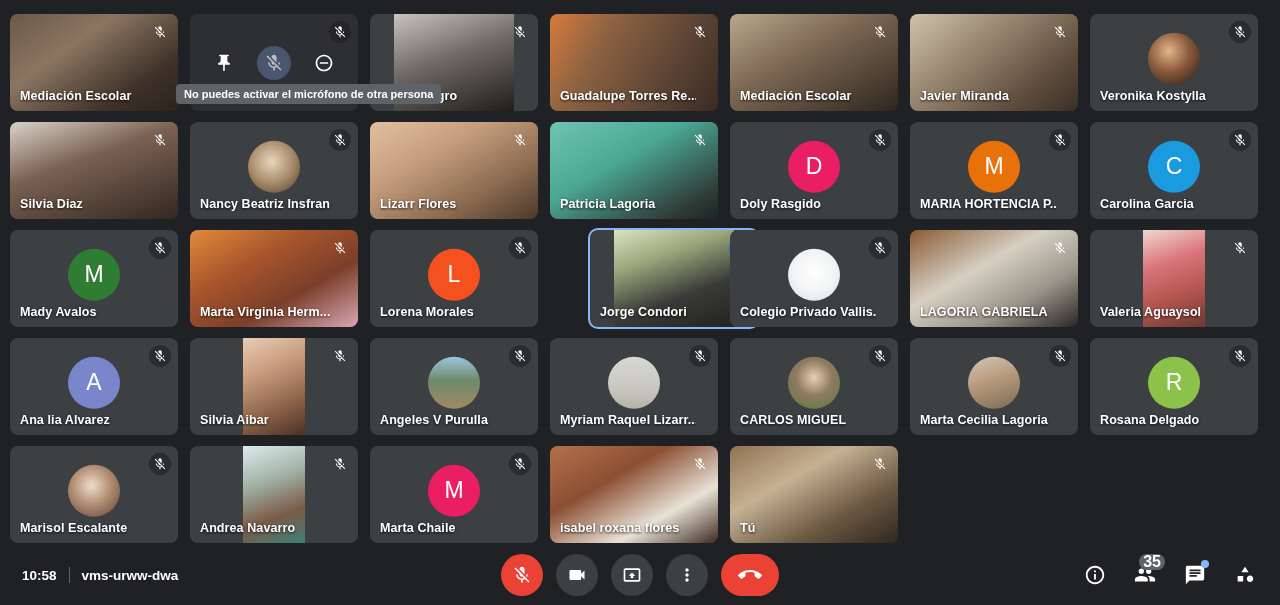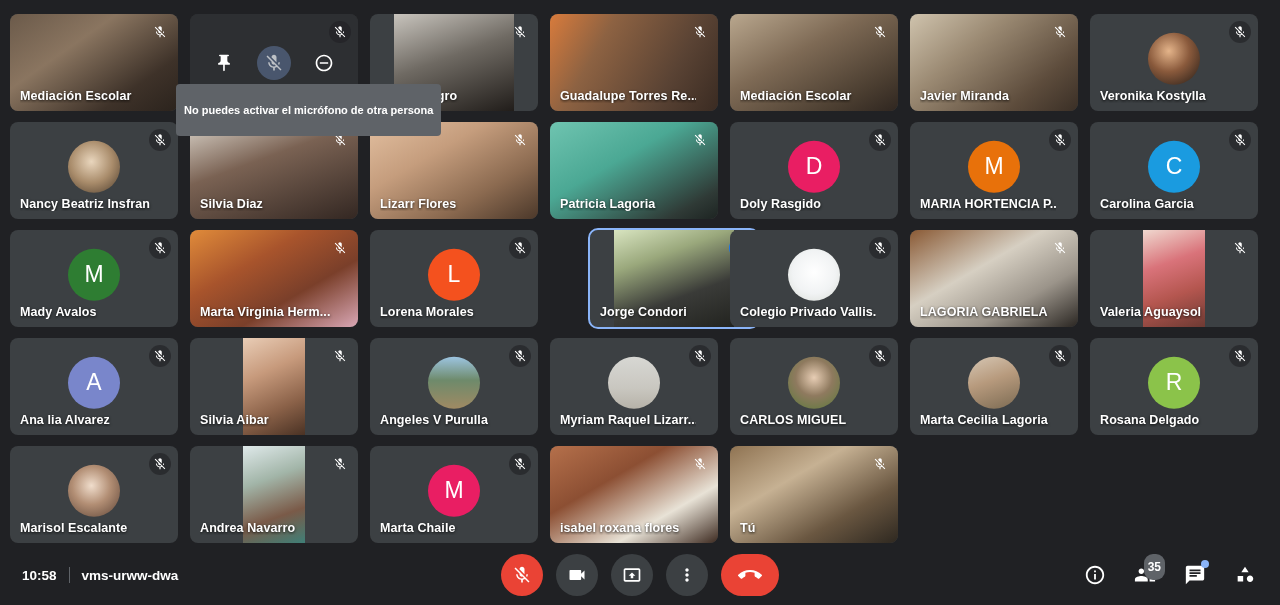--- a/index.html
+++ b/index.html
@@ -129,21 +129,21 @@
   .hover-btn.focused { background: rgba(138,180,248,.30); }
   .hover-btn.disabled svg { fill: #bdc1c6; }
 
   .tooltip {
     position: absolute;
     left: 176px; top: 84px;
     background: #5f6368;
     color: #fff;
     font-size: 11px;
     font-weight: 700;
-    padding: 20px 8px;
+    padding: 4px 8px;
     border-radius: 4px;
     white-space: nowrap;
     z-index: 30;
   }
 
   
   .bottombar {
     position: absolute;
     left: 0; bottom: 0;
     width: 1280px; height: 60px;
@@ -195,25 +195,25 @@
     width: 38px; height: 38px;
     border-radius: 50%;
     display: flex; align-items: center; justify-content: center;
     cursor: pointer;
     border: none; background: transparent;
   }
   .rbtn svg { width: 22px; height: 22px; fill: #fff; }
   .badge-count {
     position: absolute;
     top: -2px; right: -1px;
-    min-width: 18px; height: 26px;
+    min-width: 18px; height: 16px;
     border-radius: 9px;
     background: #5f6368;
     color: #fff;
-    font-size: 12px;
+    font-size: 16px;
     font-weight: 700;
     display: flex; align-items: center; justify-content: center;
     padding: 0 4px;
   }
   .badge-dot {
     position: absolute;
     top: 4px; right: 5px;
     width: 8px; height: 8px;
     border-radius: 50%;
     background: #8ab4f8;
@@ -298,32 +298,32 @@
       <div class="tile">
         <div class="avatar photo" style="background: radial-gradient(circle at 40% 35%, rgb(228, 180, 138) 0%, rgb(138, 90, 60) 45%, rgb(32, 26, 22) 100%);"></div>
         <div class="tile-name">Veronika Kostylla</div>
         <div class="mic-badge">
           <svg viewBox="0 0 24 24">
             <path d="M19 11h-1.7c0 .74-.16 1.43-.43 2.05l1.23 1.23c.56-.98.9-2.09.9-3.28zm-4.02.17c0-.06.02-.11.02-.17V5c0-1.66-1.34-3-3-3S9 3.34 9 5v.18l5.98 5.99zM4.27 3L3 4.27l6.01 6.01V11c0 1.66 1.33 3 2.99 3 .22 0 .44-.03.65-.08l1.66 1.66c-.71.33-1.5.52-2.31.52-2.76 0-5.3-2.1-5.3-5.1H5c0 3.41 2.72 6.23 6 6.72V21h2v-3.28c.91-.13 1.77-.45 2.54-.9L19.73 21 21 19.73 4.27 3z"></path>
           </svg>
         </div>
       </div>
       <div class="tile">
+        <div class="video" style="background: linear-gradient(160deg, rgb(217, 210, 200) 0%, rgb(122, 98, 83) 40%, rgb(51, 39, 34) 100%);"></div>
+        <div class="tile-name">Silvia Diaz</div>
+        <div class="mic-badge plain">
+          <svg viewBox="0 0 24 24">
+            <path d="M19 11h-1.7c0 .74-.16 1.43-.43 2.05l1.23 1.23c.56-.98.9-2.09.9-3.28zm-4.02.17c0-.06.02-.11.02-.17V5c0-1.66-1.34-3-3-3S9 3.34 9 5v.18l5.98 5.99zM4.27 3L3 4.27l6.01 6.01V11c0 1.66 1.33 3 2.99 3 .22 0 .44-.03.65-.08l1.66 1.66c-.71.33-1.5.52-2.31.52-2.76 0-5.3-2.1-5.3-5.1H5c0 3.41 2.72 6.23 6 6.72V21h2v-3.28c.91-.13 1.77-.45 2.54-.9L19.73 21 21 19.73 4.27 3z"></path>
+          </svg>
+        </div>
+      </div>
+      <div class="tile">
         <div class="avatar photo" style="background: radial-gradient(circle at 45% 40%, rgb(233, 214, 189) 0%, rgb(169, 140, 107) 50%, rgb(74, 58, 43) 100%);"></div>
         <div class="tile-name">Nancy Beatriz Insfran</div>
         <div class="mic-badge">
-          <svg viewBox="0 0 24 24">
-            <path d="M19 11h-1.7c0 .74-.16 1.43-.43 2.05l1.23 1.23c.56-.98.9-2.09.9-3.28zm-4.02.17c0-.06.02-.11.02-.17V5c0-1.66-1.34-3-3-3S9 3.34 9 5v.18l5.98 5.99zM4.27 3L3 4.27l6.01 6.01V11c0 1.66 1.33 3 2.99 3 .22 0 .44-.03.65-.08l1.66 1.66c-.71.33-1.5.52-2.31.52-2.76 0-5.3-2.1-5.3-5.1H5c0 3.41 2.72 6.23 6 6.72V21h2v-3.28c.91-.13 1.77-.45 2.54-.9L19.73 21 21 19.73 4.27 3z"></path>
-          </svg>
-        </div>
-      </div>
-      <div class="tile">
-        <div class="video" style="background: linear-gradient(160deg, rgb(217, 210, 200) 0%, rgb(122, 98, 83) 40%, rgb(51, 39, 34) 100%);"></div>
-        <div class="tile-name">Silvia Diaz</div>
-        <div class="mic-badge plain">
           <svg viewBox="0 0 24 24">
             <path d="M19 11h-1.7c0 .74-.16 1.43-.43 2.05l1.23 1.23c.56-.98.9-2.09.9-3.28zm-4.02.17c0-.06.02-.11.02-.17V5c0-1.66-1.34-3-3-3S9 3.34 9 5v.18l5.98 5.99zM4.27 3L3 4.27l6.01 6.01V11c0 1.66 1.33 3 2.99 3 .22 0 .44-.03.65-.08l1.66 1.66c-.71.33-1.5.52-2.31.52-2.76 0-5.3-2.1-5.3-5.1H5c0 3.41 2.72 6.23 6 6.72V21h2v-3.28c.91-.13 1.77-.45 2.54-.9L19.73 21 21 19.73 4.27 3z"></path>
           </svg>
         </div>
       </div>
       <div class="tile">
         <div class="video" style="background: linear-gradient(150deg, rgb(226, 191, 160) 0%, rgb(197, 157, 125) 35%, rgb(139, 106, 80) 70%, rgb(75, 56, 42) 100%);"></div>
         <div class="tile-name">Lizarr Flores</div>
         <div class="mic-badge plain">
           <svg viewBox="0 0 24 24">

